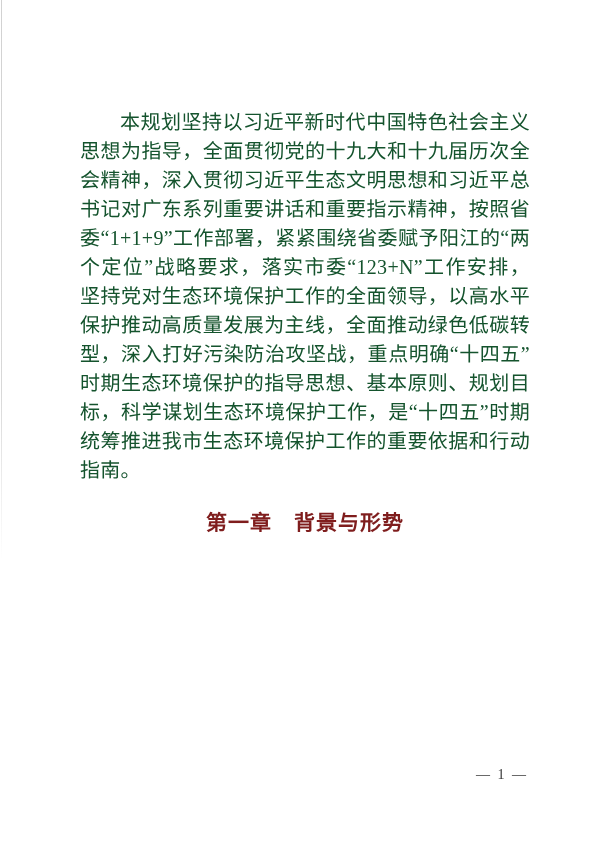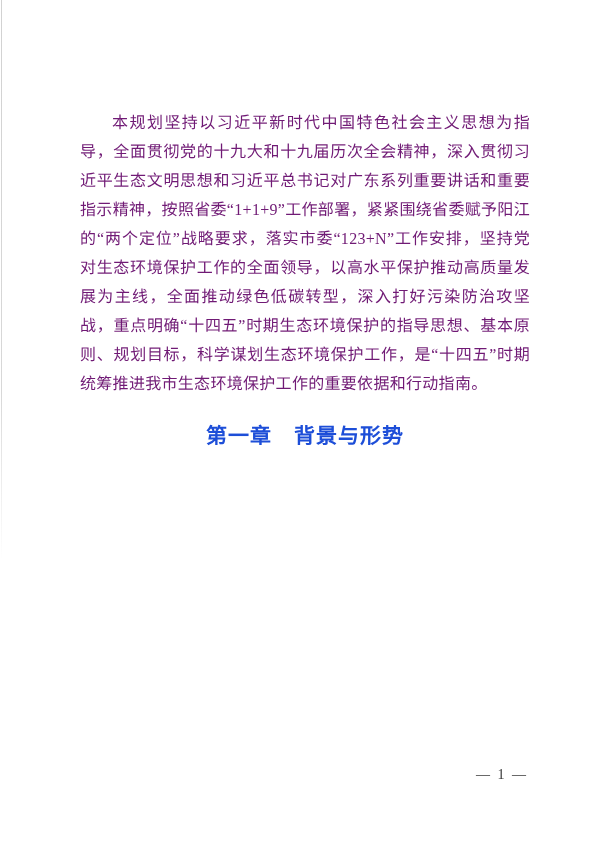--- a/index.html
+++ b/index.html
@@ -30,37 +30,37 @@
   }
 
   .content {
     position: absolute;
     left: 80px;
     top: 108px;
     width: 450px;
   }
 
   .body-para {
-    font-size: 16px;
+    font-size: 20px;
     line-height: 29px;
     text-align: justify;
     text-align-last: left;
     text-indent: 2em;
     letter-spacing: 0.3px;
-    color: #701a75;
+    color: #14532d;
   }
 
   .chapter-heading {
     margin-top: 22px;
     font-size: 21px;
     line-height: 32px;
     font-weight: bold;
     text-align: center;
     letter-spacing: 1px;
-    color: #1d4ed8;
+    color: #7f1d1d;
   }
 
   .para-after-heading {
     margin-top: 38px;
   }
 
   .page-number {
     position: absolute;
     top: 766px;
     right: 72px;

